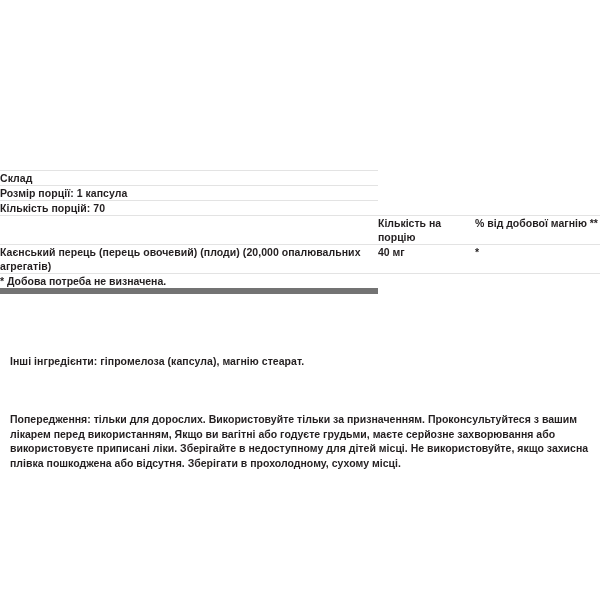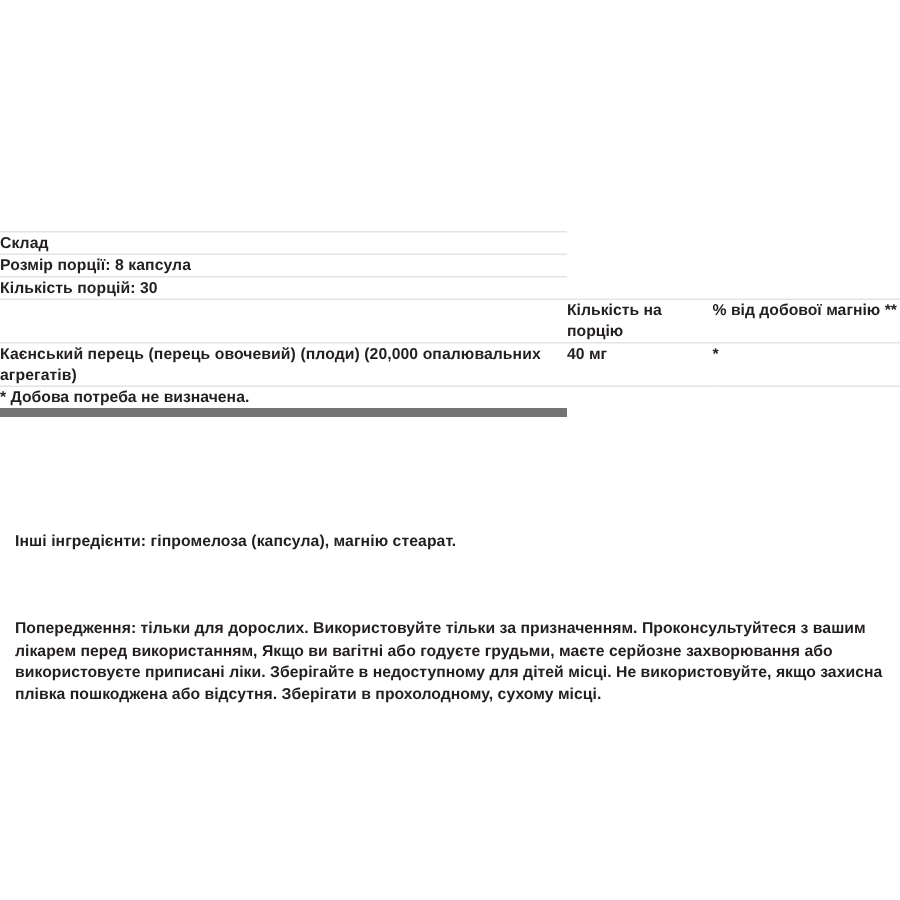--- a/index.html
+++ b/index.html
@@ -20,21 +20,21 @@
     position: relative;
     width: 600px;
     height: 600px;
     box-sizing: border-box;
   }
 
   
   .facts {
     position: absolute;
     left: 0;
-    top: 154px;
+    top: 170px;
     width: 600px;
   }
 
   .facts-table {
     width: 100%;
     border-collapse: collapse;
     table-layout: fixed;
   }
 
   .facts-table td {
@@ -133,27 +133,27 @@
       </colgroup>
       <tbody>
 
         <tr class="row-narrow">
           <td class="cell-pad">Склад</td>
           <td class="blankcell"></td>
           <td class="blankcell"></td>
         </tr>
 
         <tr class="row-narrow">
-          <td class="cell-pad">Розмір порції: 8 капсула</td>
+          <td class="cell-pad">Розмір порції: 1 капсула</td>
           <td class="blankcell"></td>
           <td class="blankcell"></td>
         </tr>
 
         <tr class="row-narrow">
-          <td class="cell-pad">Кількість порцій: 30</td>
+          <td class="cell-pad">Кількість порцій: 70</td>
           <td class="blankcell"></td>
           <td class="blankcell"></td>
         </tr>
 
         <tr class="row-wide">
           <td class="cell-pad hdr-cell"></td>
           <td class="cell-amt hdr-cell">Кількість на порцію</td>
           <td class="cell-dv hdr-cell">% від добової магнію **</td>
         </tr>
 

